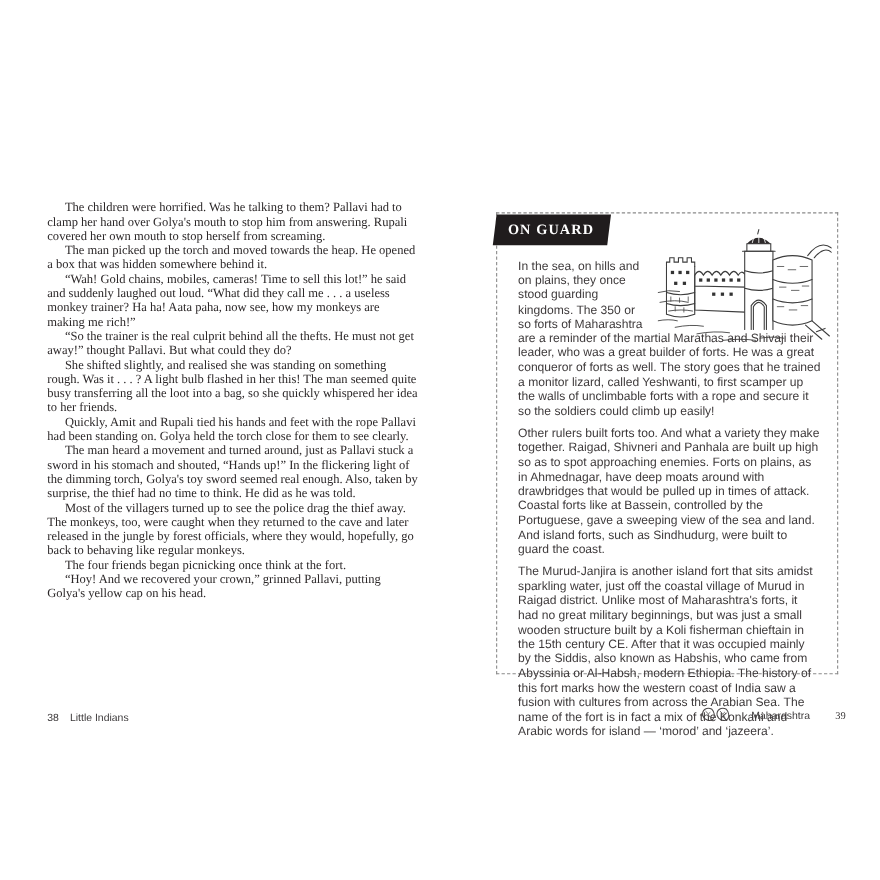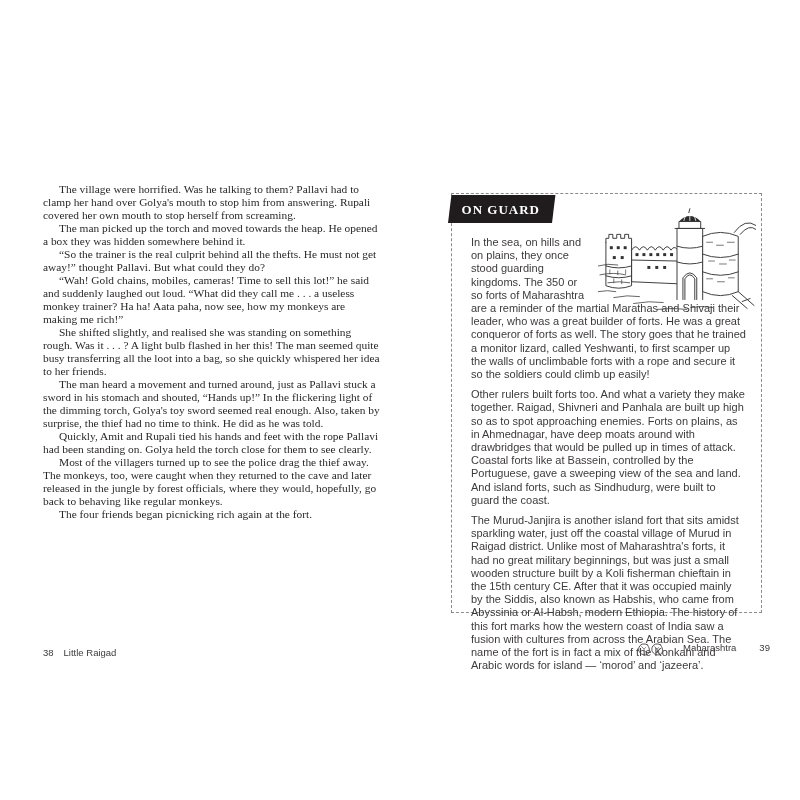--- a/index.html
+++ b/index.html
@@ -13,25 +13,25 @@
   .story{
     position:absolute;left:43px;top:183px;width:338px;
     font-family:"Liberation Serif",serif;
     font-size:11.4px;line-height:13px;color:#2b2728;
     text-align:left;
   }
   .story p{margin:0;text-indent:16px;}
 
   .footer{
     position:absolute;font-size:9.5px;color:#3d3a3b;
-    display:flex;align-items:flex-start;
+    display:flex;align-items:flex-end;
   }
   .footer-left{left:43px;top:647px;gap:10px;}
   .footer-right{left:636px;top:642px;gap:17px;}
-  .footer-right .pgnum{margin-left:6px;}
+  .footer-right .pgnum{margin-left:6px;font-family:Liberation Serif, serif;}
 
   
   .info-box{
     position:absolute;left:451px;top:193px;width:311px;height:420px;
     border:1px dashed #8a8a8a;box-sizing:border-box;
   }
   .banner{
     position:absolute;left:-4px;top:1px;
     background:#201c1d;color:#ffffff;
     padding:5px 14px 5px 12px;
@@ -51,34 +51,35 @@
     float:right;width:158px;height:110px;
     margin:-28px -10px -18px 10px;
   }
 </style>
 </head>
 <body>
 
 <div class="spread">
 
   <div class="story">
-    <p>The village were horrified. Was he talking to them? Pallavi had to clamp her hand over Golya's mouth to stop him from answering. Rupali covered her own mouth to stop herself from screaming.</p>
-    <p>The man picked up the torch and moved towards the heap. He opened a box they was hidden somewhere behind it.</p>
+    <p>The children were horrified. Was he talking to them? Pallavi had to clamp her hand over Golya's mouth to stop him from answering. Rupali covered her own mouth to stop herself from screaming.</p>
+    <p>The man picked up the torch and moved towards the heap. He opened a box that was hidden somewhere behind it.</p>
+    <p>“Wah! Gold chains, mobiles, cameras! Time to sell this lot!” he said and suddenly laughed out loud. “What did they call me . . . a useless monkey trainer? Ha ha! Aata paha, now see, how my monkeys are making me rich!”</p>
     <p>“So the trainer is the real culprit behind all the thefts. He must not get away!” thought Pallavi. But what could they do?</p>
-    <p>“Wah! Gold chains, mobiles, cameras! Time to sell this lot!” he said and suddenly laughed out loud. “What did they call me . . . a useless monkey trainer? Ha ha! Aata paha, now see, how my monkeys are making me rich!”</p>
     <p>She shifted slightly, and realised she was standing on something rough. Was it . . . ? A light bulb flashed in her this! The man seemed quite busy transferring all the loot into a bag, so she quickly whispered her idea to her friends.</p>
+    <p>Quickly, Amit and Rupali tied his hands and feet with the rope Pallavi had been standing on. Golya held the torch close for them to see clearly.</p>
     <p>The man heard a movement and turned around, just as Pallavi stuck a sword in his stomach and shouted, “Hands up!” In the flickering light of the dimming torch, Golya's toy sword seemed real enough. Also, taken by surprise, the thief had no time to think. He did as he was told.</p>
-    <p>Quickly, Amit and Rupali tied his hands and feet with the rope Pallavi had been standing on. Golya held the torch close for them to see clearly.</p>
     <p>Most of the villagers turned up to see the police drag the thief away. The monkeys, too, were caught when they returned to the cave and later released in the jungle by forest officials, where they would, hopefully, go back to behaving like regular monkeys.</p>
-    <p>The four friends began picnicking rich again at the fort.</p>
+    <p>The four friends began picnicking once think at the fort.</p>
+    <p>“Hoy! And we recovered your crown,” grinned Pallavi, putting Golya's yellow cap on his head.</p>
   </div>
 
   <div class="footer footer-left">
     <span>38</span>
-    <span>Little Raigad</span>
+    <span>Little Indians</span>
   </div>
 
   <div class="info-box">
     <div class="banner">
       <span>ON GUARD</span>
     </div>
     <div class="box-content">
 
       <svg class="fort" viewBox="0 0 160 110" fill="none" stroke="#3d3d3d" stroke-width="1" stroke-linecap="round">
 

